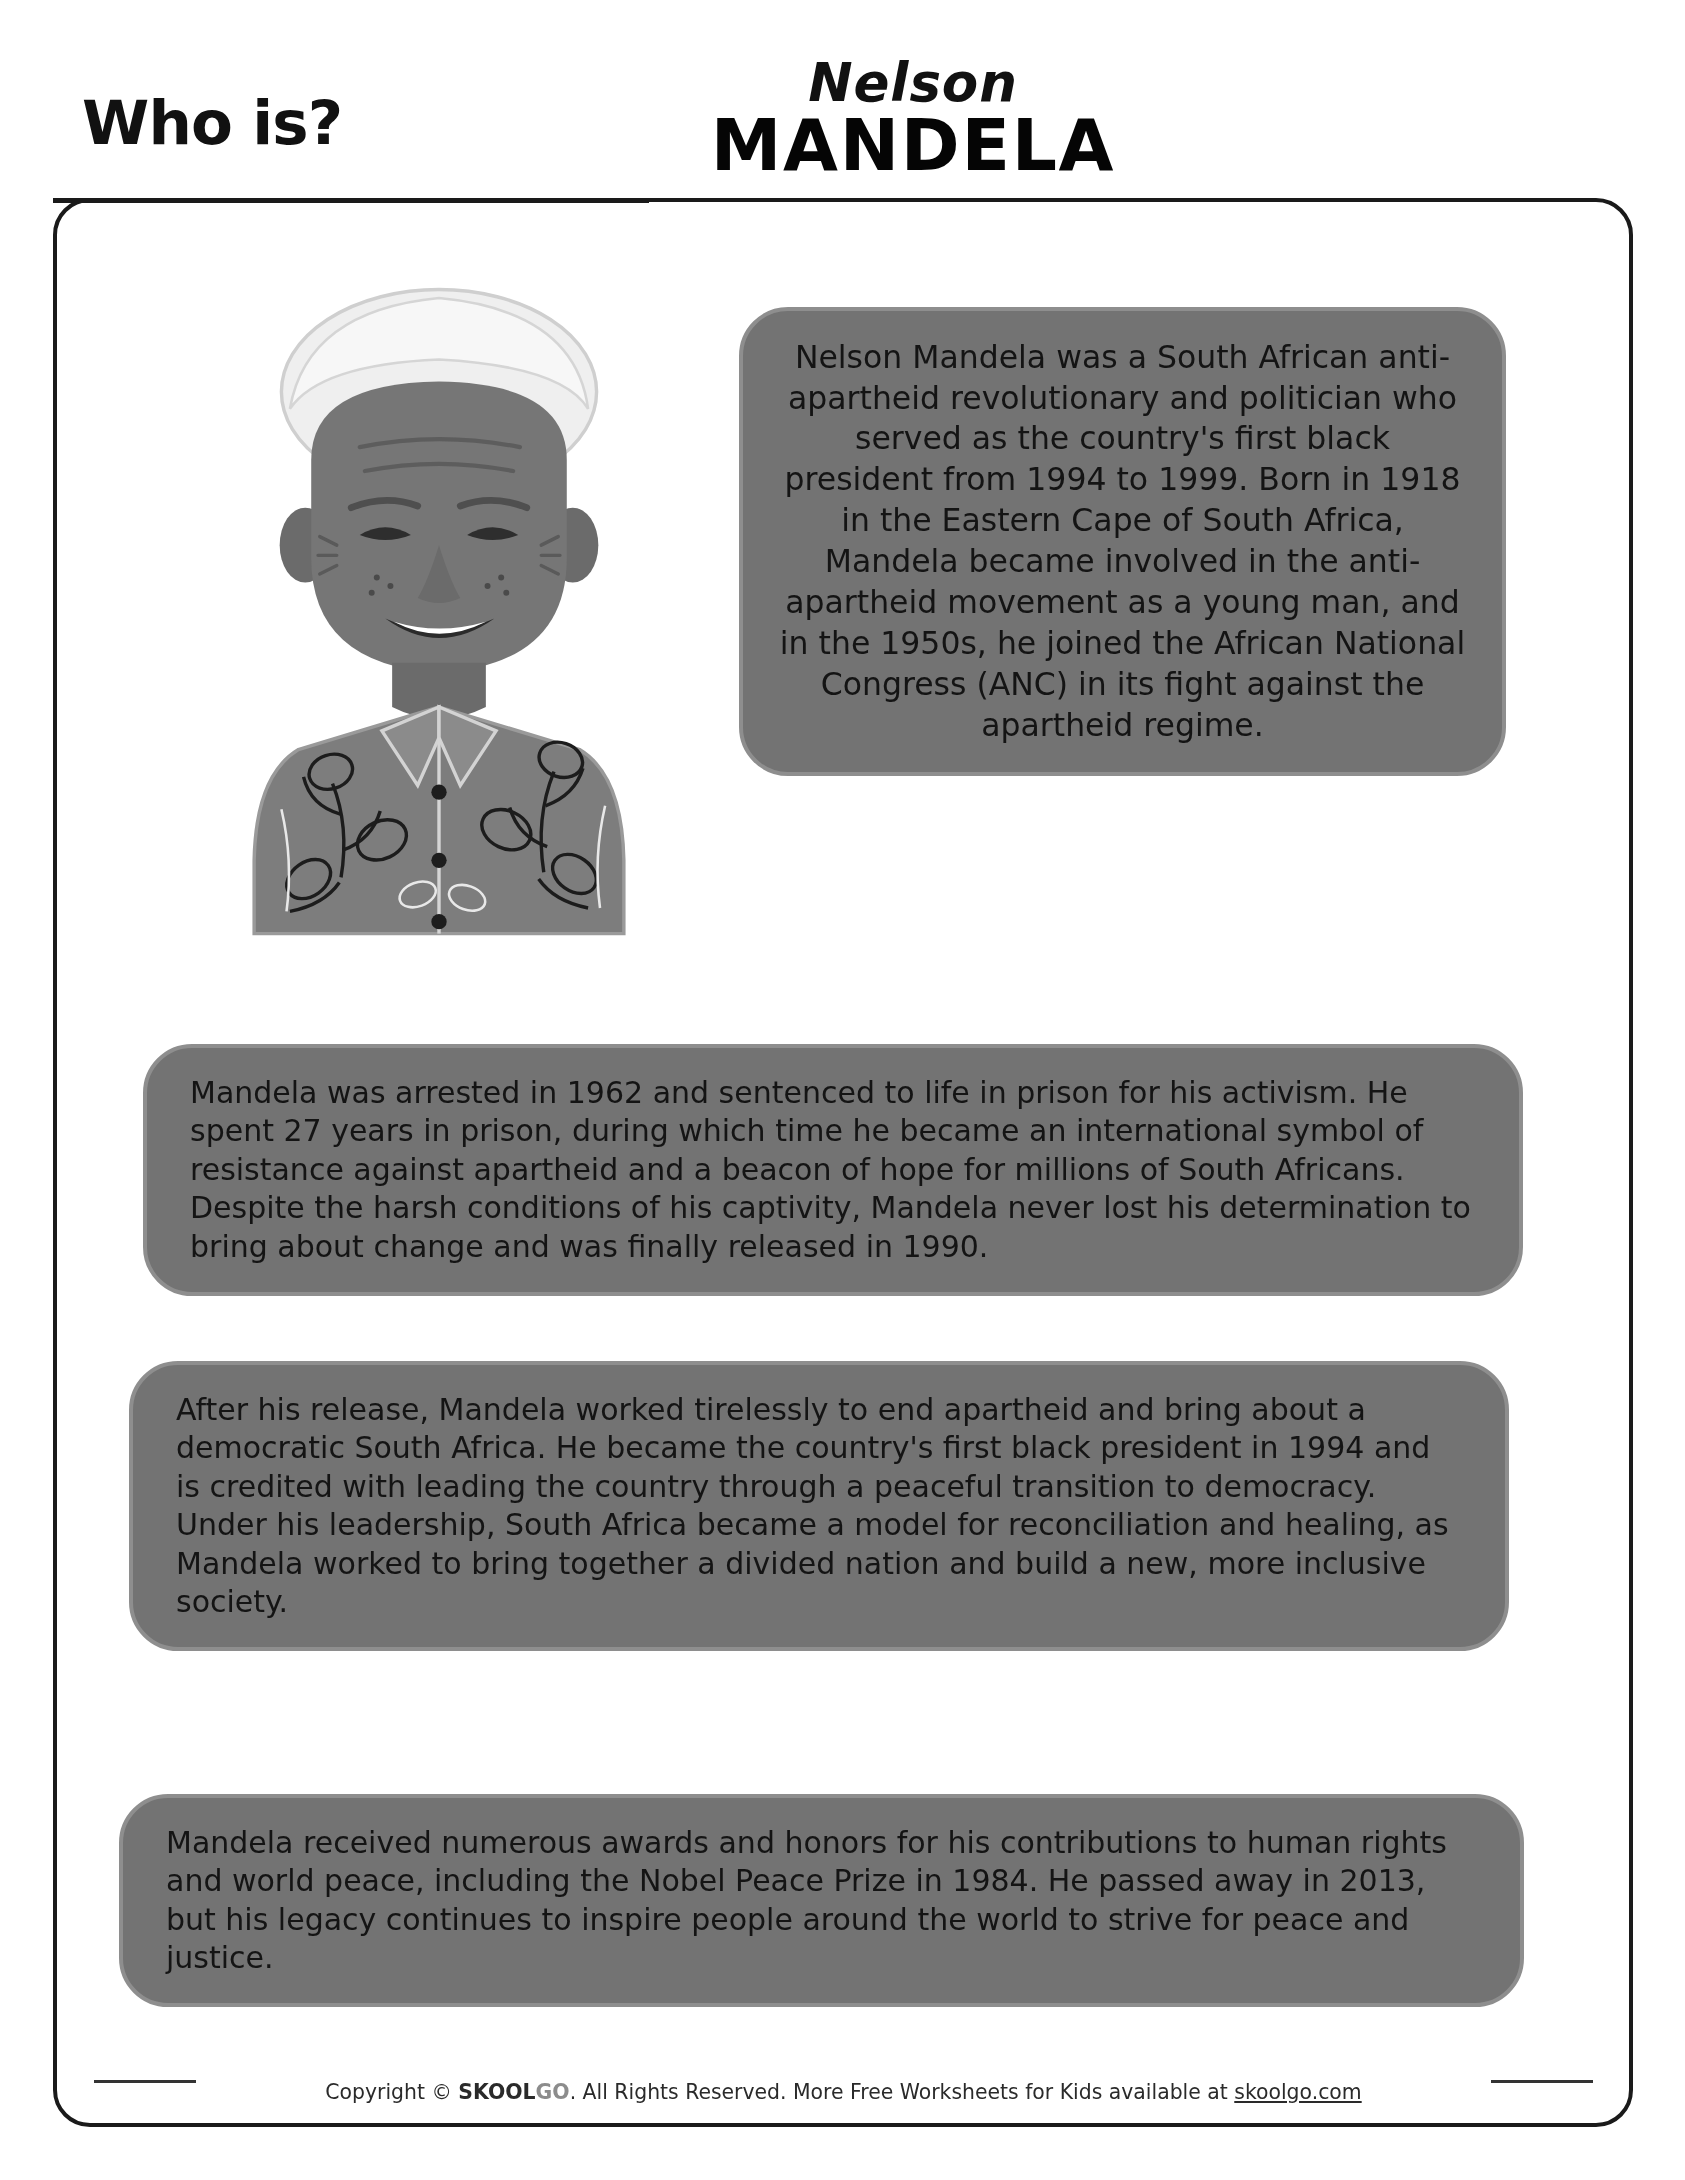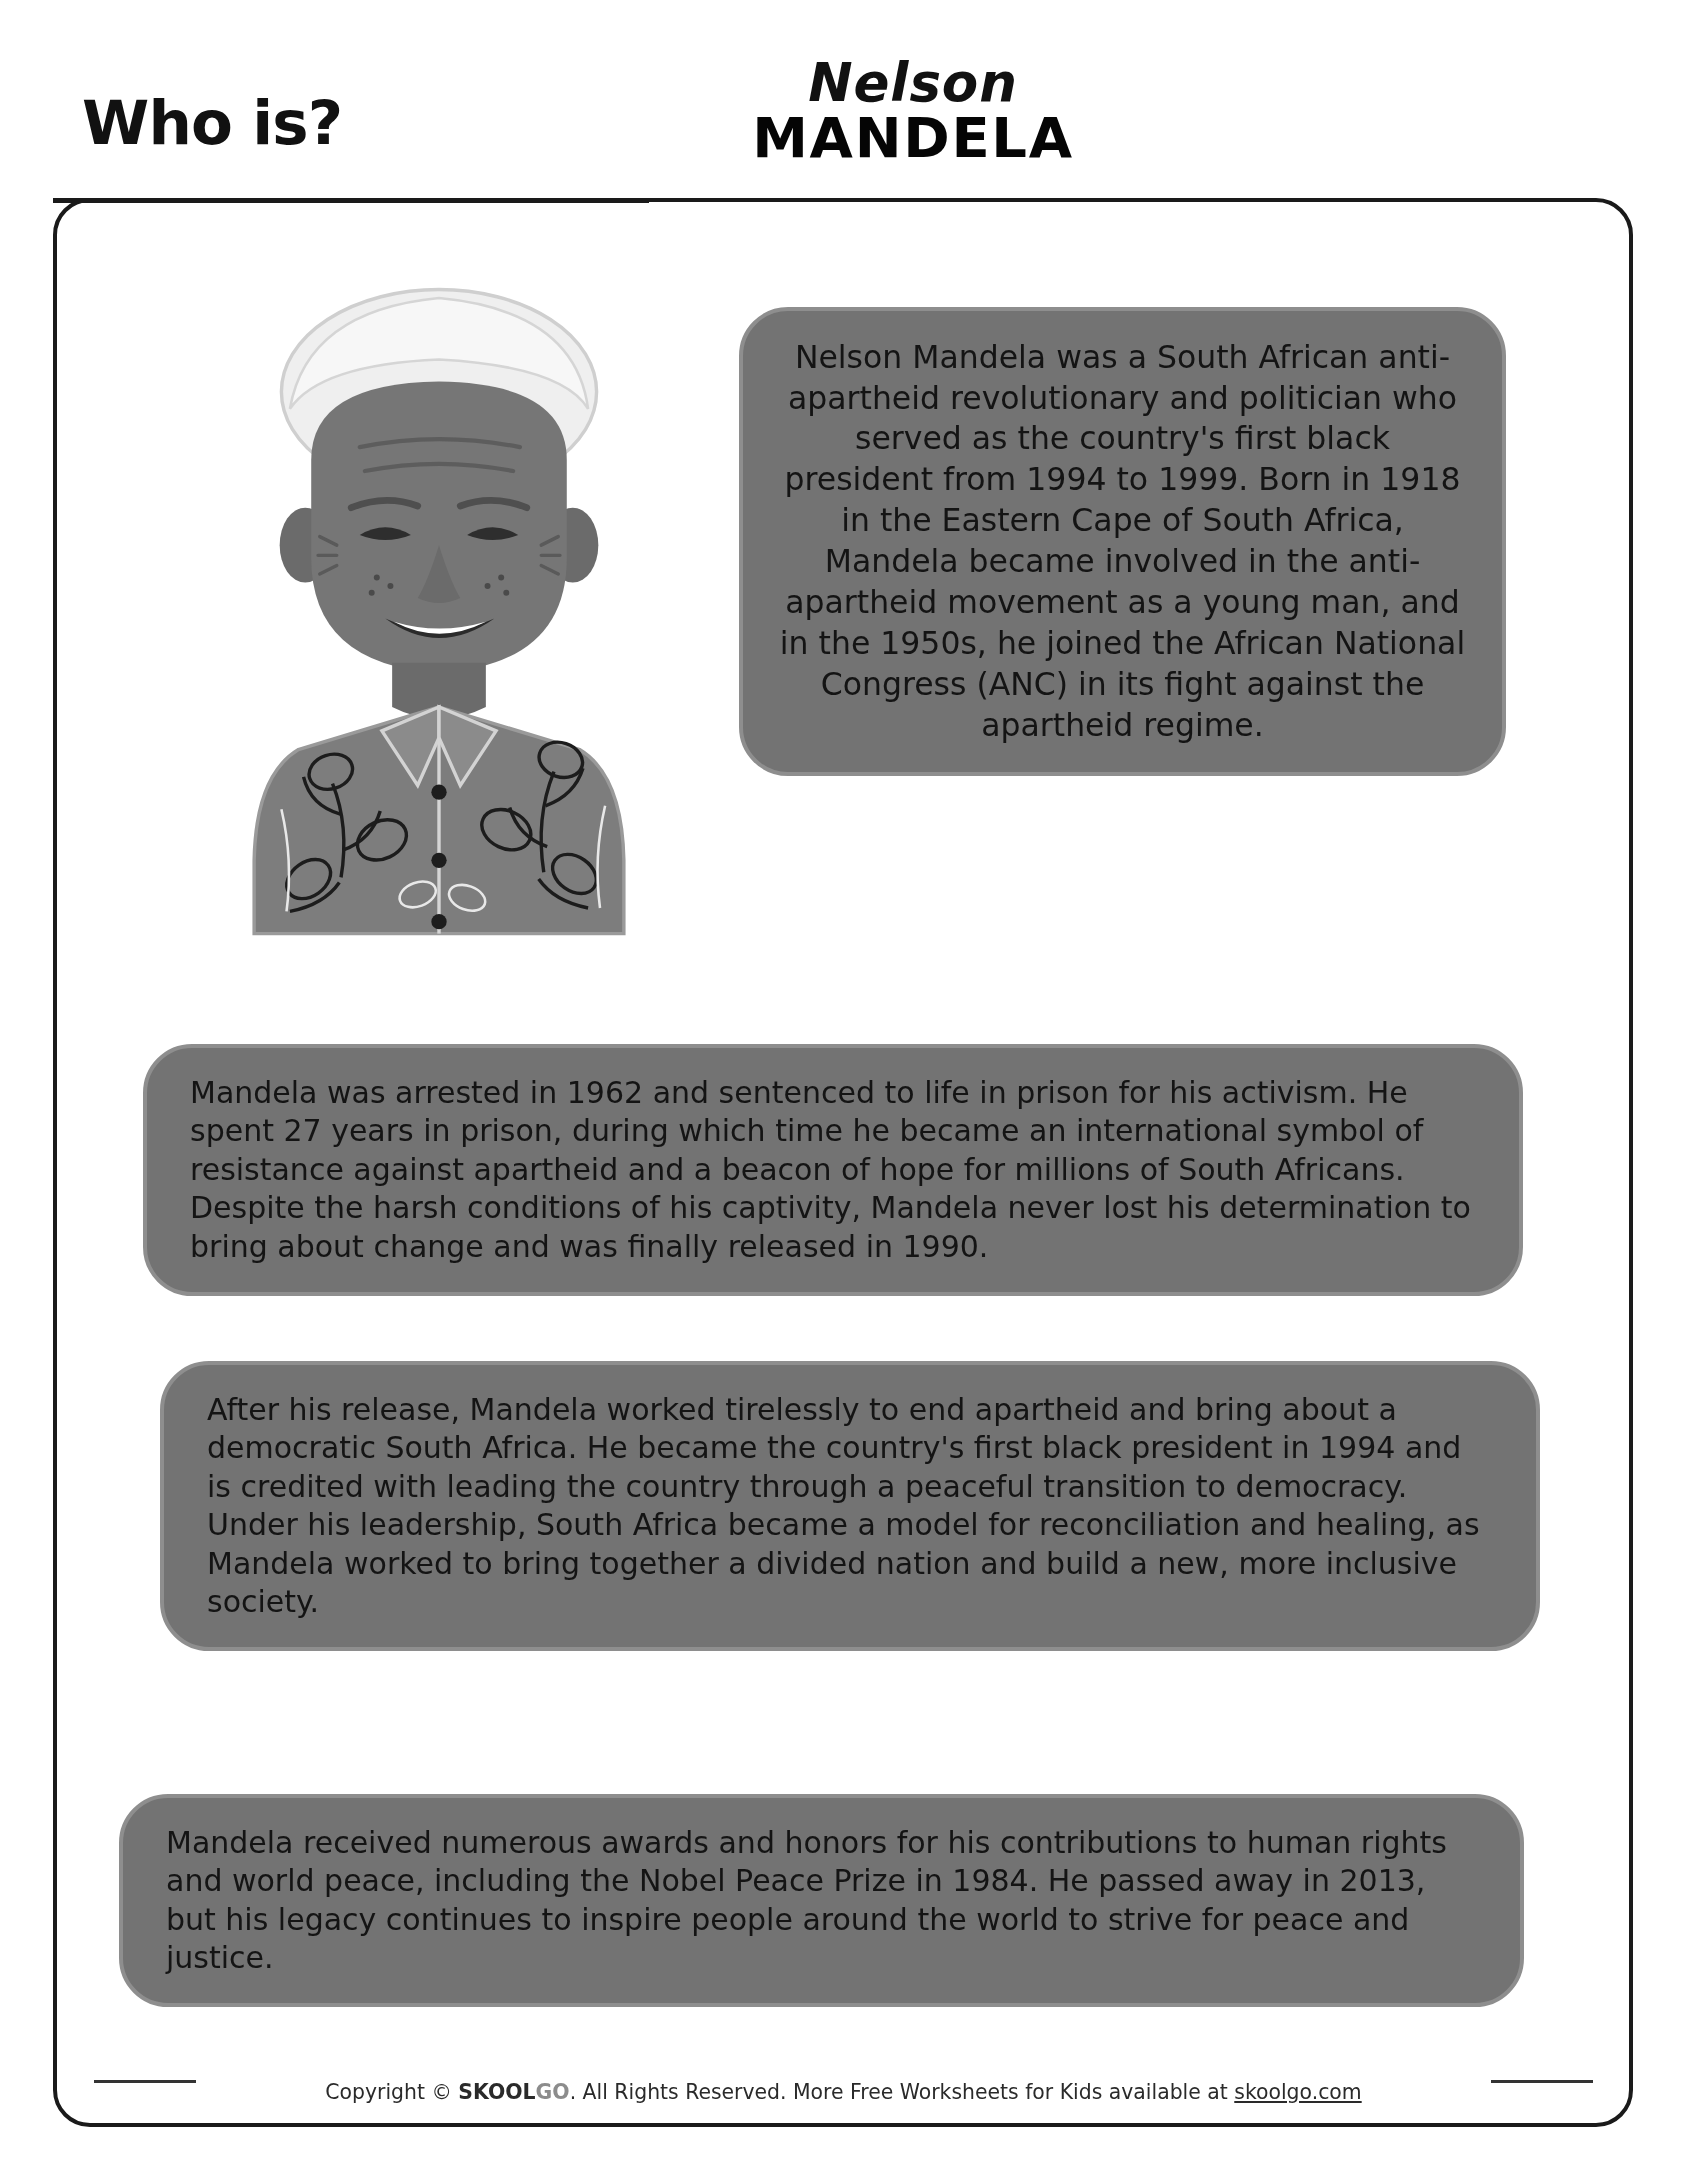--- a/index.html
+++ b/index.html
@@ -56,21 +56,21 @@
     font-style: italic;
     font-weight: bold;
     font-size: 53px;
     line-height: 1;
     color: #111;
     letter-spacing: 0.9px;
   }
   .last-name {
     font-family: "DejaVu Sans", sans-serif;
     font-weight: bold;
-    font-size: 56px;
+    font-size: 71px;
     line-height: 1.05;
     letter-spacing: 1.7px;
     color: #050505;
   }
 
   .brand-tab {
     position: absolute;
     right: 0;
     top: 15.3px;
     width: 511px;
@@ -147,21 +147,21 @@
   }
 
   #bubble-prison {
     left: 143px;
     top: 1044px;
     width: 1380px;
     padding: 25.6px 43px;
   }
 
   #bubble-release {
-    left: 160px;
+    left: 129px;
     top: 1361px;
     width: 1380px;
     padding: 25.6px 43px;
   }
 
   #bubble-awards {
     left: 119px;
     top: 1794px;
     width: 1405px;
     padding: 25.6px 43px;

